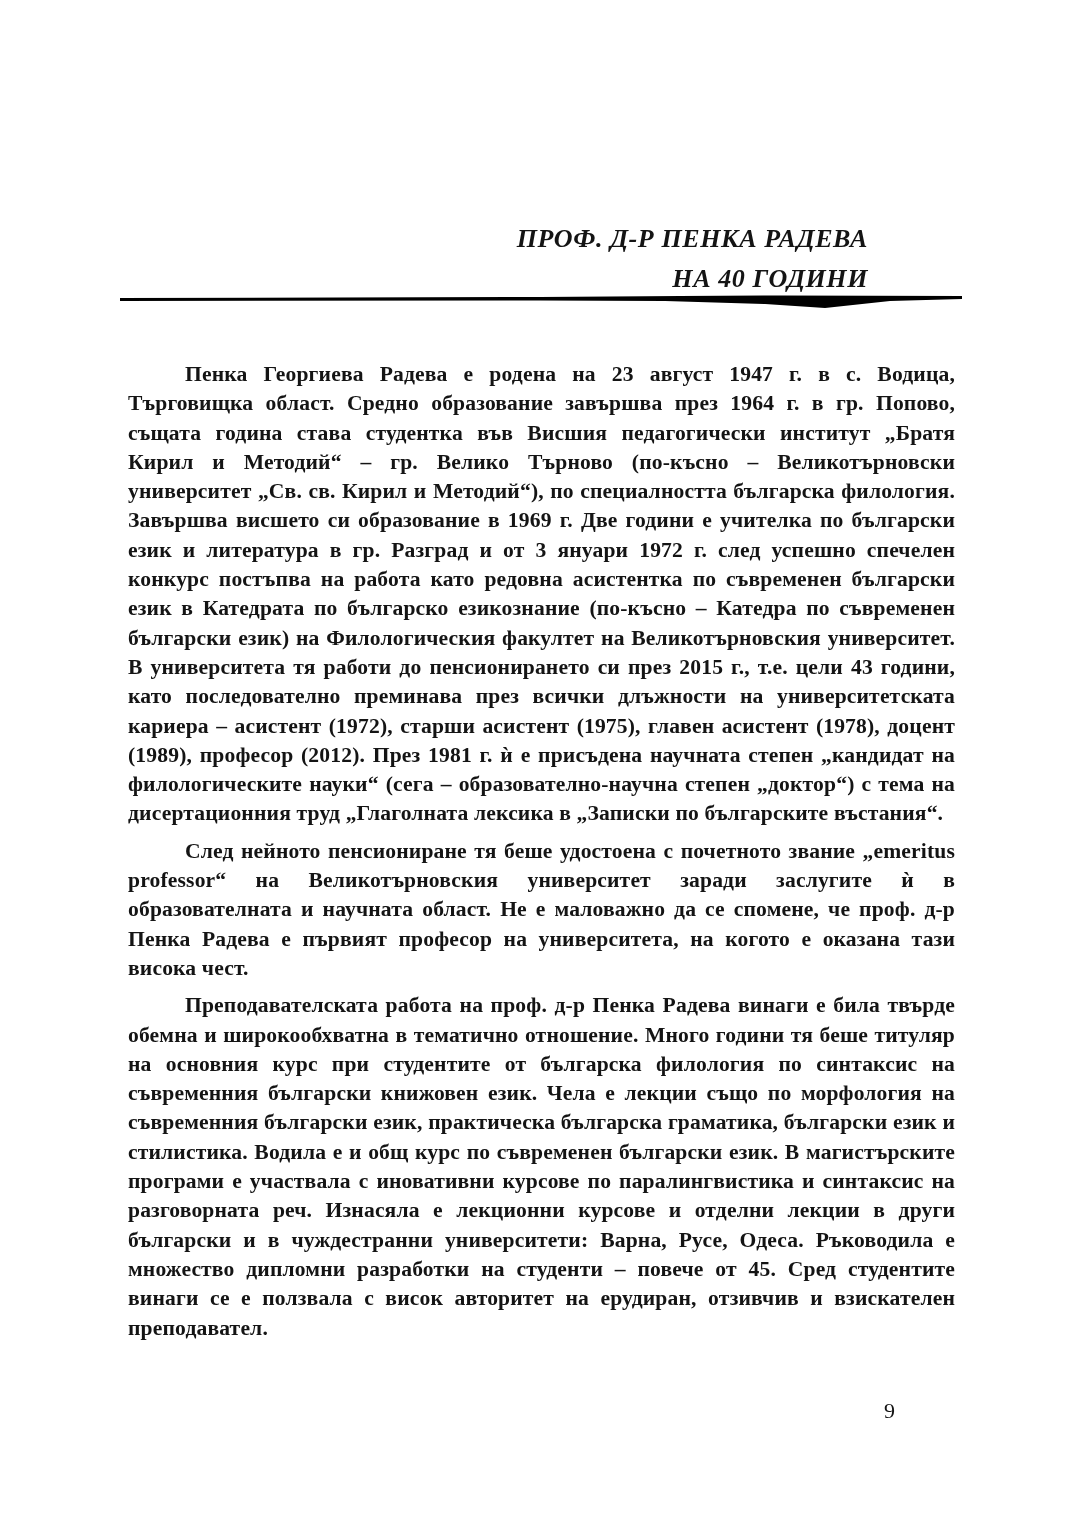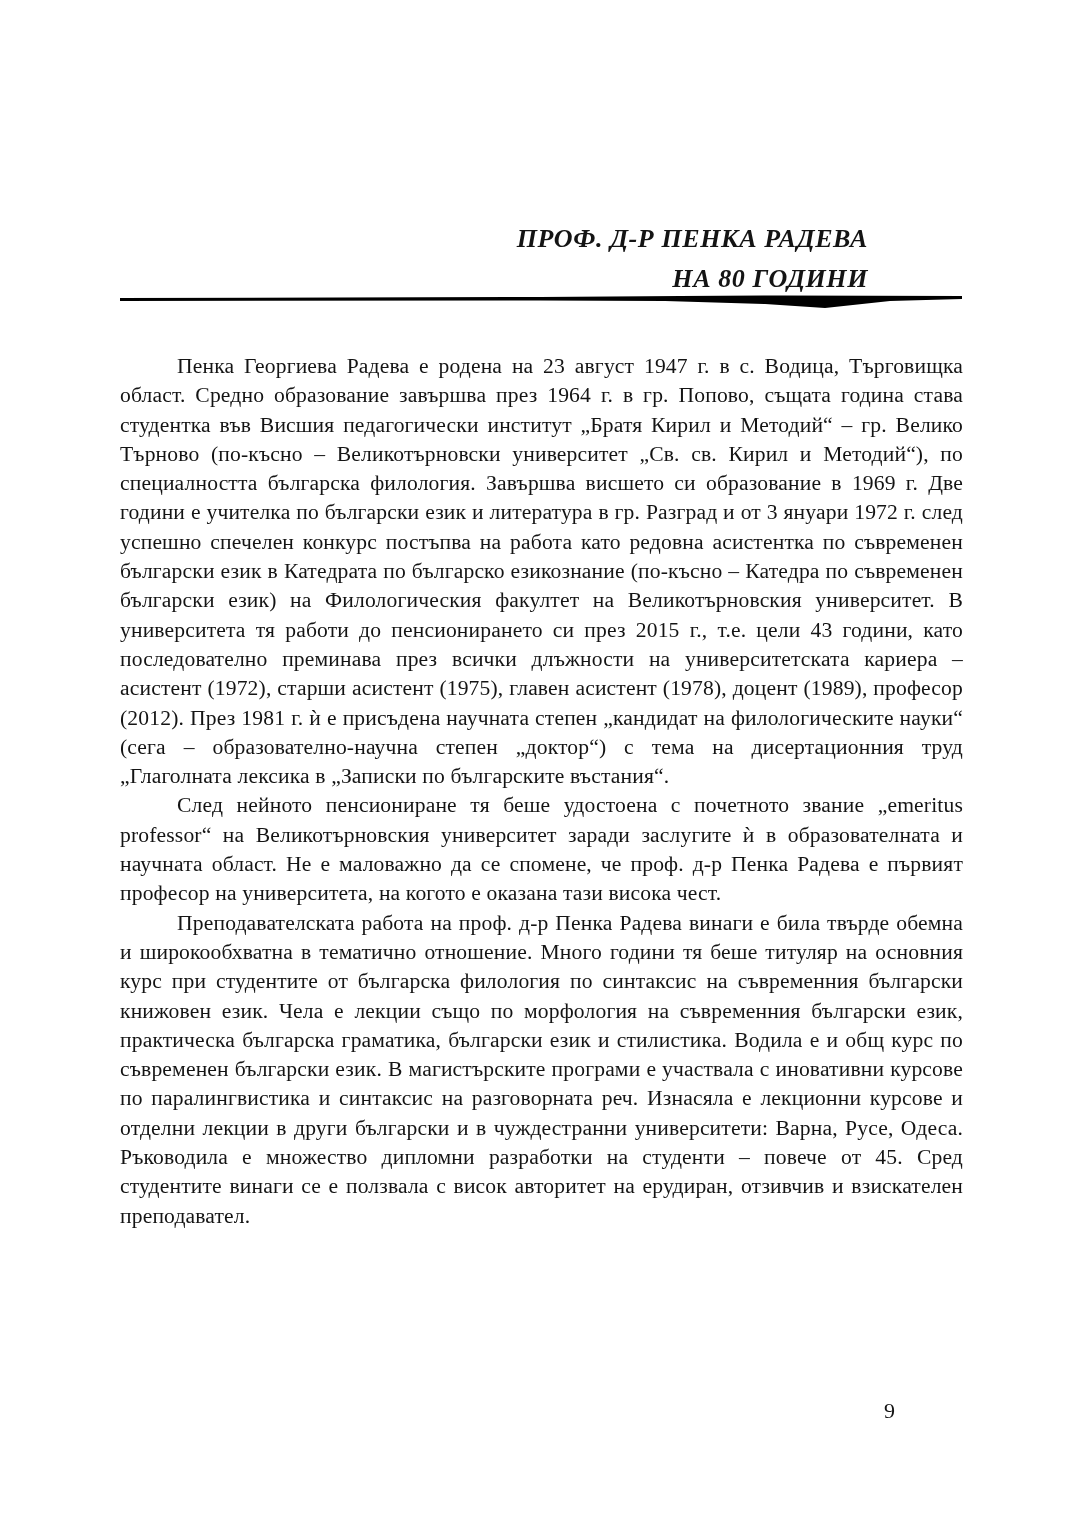--- a/index.html
+++ b/index.html
@@ -39,39 +39,40 @@
     position: absolute;
     top: 352px;
     left: 120px;
     width: 843px;
     font-size: 21.6px;
     line-height: 29.3px;
     text-align: justify;
     letter-spacing: 0.15px;
   }
   .body-text p {
-    margin: 0;
+    margin: 8px;
     text-indent: 57px;
+    font-weight: bold;
   }
   .page-number {
     position: absolute;
     top: 1398px;
     left: 884px;
     font-size: 22px;
     line-height: 26px;
   }
 </style>
 </head>
 <body>
 
 <div class="page">
 
   <div class="title-block">
     <div>ПРОФ. Д-Р ПЕНКА РАДЕВА</div>
-    <div>НА 80 ГОДИНИ</div>
+    <div>НА 40 ГОДИНИ</div>
   </div>
 
   <div class="divider">
     <svg viewBox="0 0 842 18" preserveAspectRatio="none" aria-hidden="true">
       <polygon points="0,5 420,4 560,3 660,2.5 842,3 842,6 770,8 705,15 645,11 545,8 420,7.5 0,8" fill="#000000"></polygon>
     </svg>
   </div>
 
   <div class="body-text">
     <p>Пенка Георгиева Радева е родена на 23 август 1947 г. в с. Водица, Търговищка област. Средно образование завършва през 1964 г. в гр. Попово, същата година става студентка във Висшия педагогически институт „Братя Кирил и Методий“ – гр. Велико Търново (по-късно – Великотърновски университет „Св. св. Кирил и Методий“), по специалността българска филология. Завършва висшето си образование в 1969 г. Две години е учителка по български език и литература в гр. Разград и от 3 януари 1972 г. след успешно спечелен конкурс постъпва на работа като редовна асистентка по съвременен български език в Катедрата по българско езикознание (по-късно – Катедра по съвременен български език) на Филологическия факултет на Великотърновския университет. В университета тя работи до пенсионирането си през 2015 г., т.е. цели 43 години, като последователно преминава през всички длъжности на университетската кариера – асистент (1972), старши асистент (1975), главен асистент (1978), доцент (1989), професор (2012). През 1981 г. ѝ е присъдена научната степен „кандидат на филологическите науки“ (сега – образователно-научна степен „доктор“) с тема на дисертационния труд „Глаголната лексика в „Записки по българските въстания“.</p>

